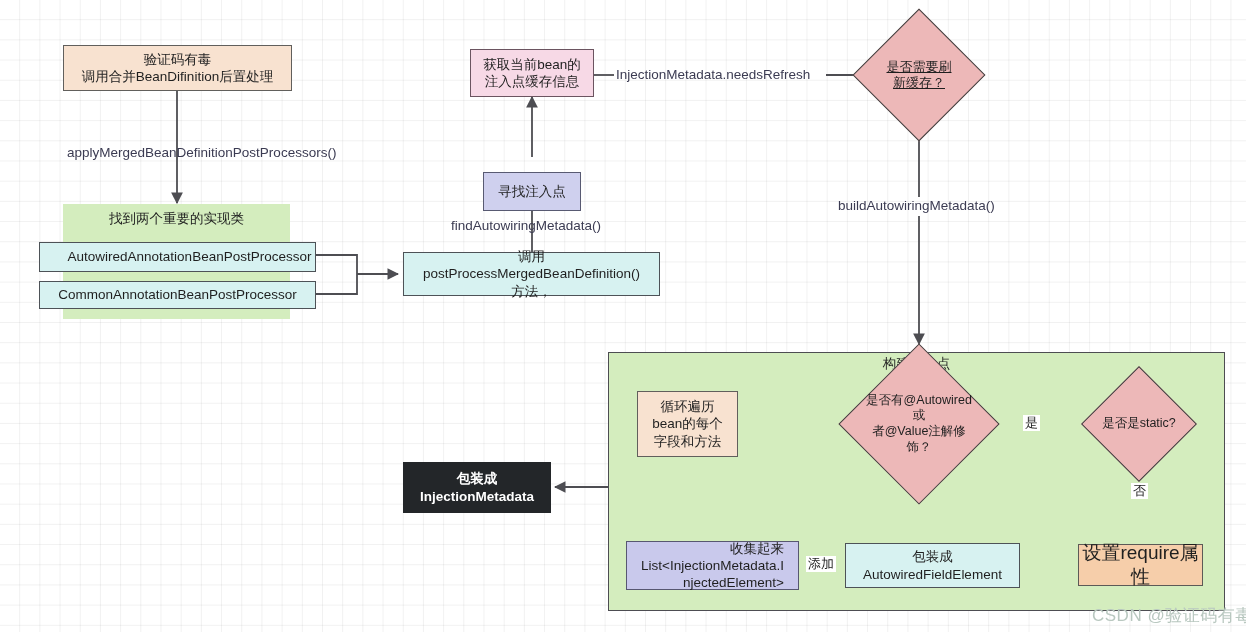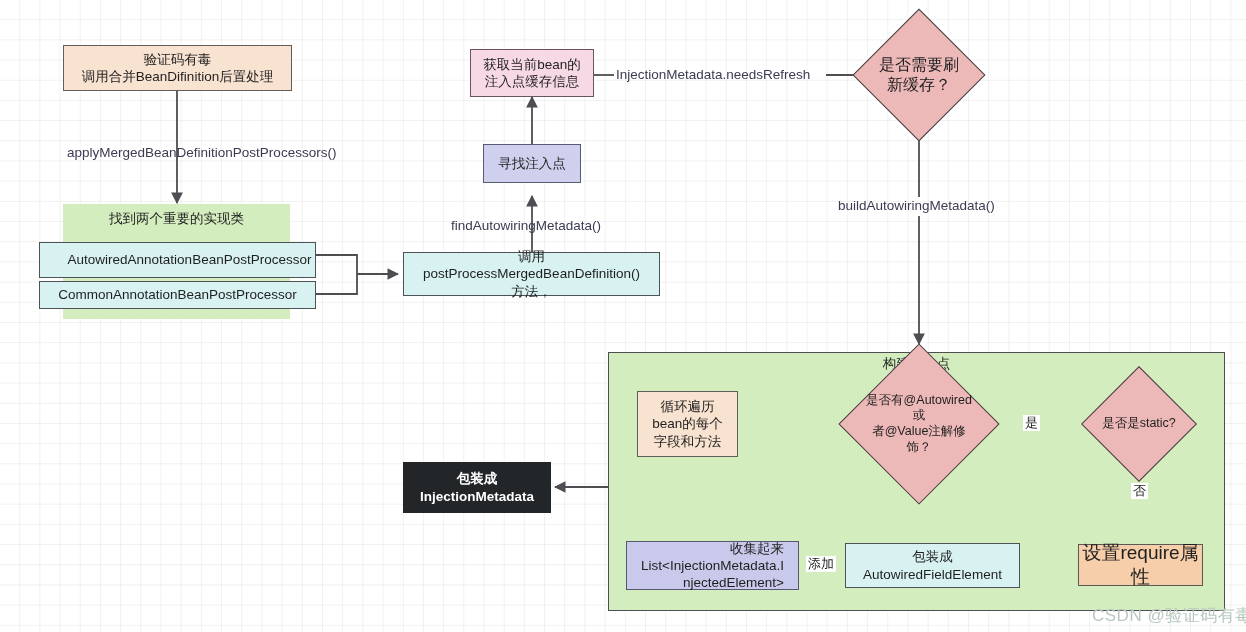--- a/index.html
+++ b/index.html
@@ -135,34 +135,34 @@
       <path d="M 608 487 L 555 487" marker-end="url(#arr)"></path>
     </g>
   </svg>
 
   <div class="group-green" style="left:63px;top:204px;width:227px;height:115px;"></div>
   <div class="group-title" style="left:63px;top:210px;width:227px;font-size:13.5px;">找到两个重要的实现类</div>
 
   <div class="node rect n-orange" style="left:63px;top:45px;width:229px;height:46px;font-size:13.5px;">验证码有毒
 调用合并BeanDifinition后置处理</div>
 
-  <div class="node rect n-cyan" style="left:39px;top:242px;width:277px;height:36px;font-size:13.5px;padding-left:24px;">AutowiredAnnotationBeanPostProcessor</div>
+  <div class="node rect n-cyan" style="left:39px;top:242px;width:277px;height:30px;font-size:13.5px;padding-left:24px;">AutowiredAnnotationBeanPostProcessor</div>
 
   <div class="node rect n-cyan" style="left:39px;top:281px;width:277px;height:28px;font-size:13.5px;">CommonAnnotationBeanPostProcessor</div>
 
   <div class="node rect n-cyan" style="left:403px;top:252px;width:257px;height:44px;font-size:13.5px;">调用
 postProcessMergedBeanDefinition()
 方法，</div>
 
-  <div class="node rect n-purple" style="left:483px;top:144px;width:98px;height:39px;font-size:13.5px;">寻找注入点</div>
+  <div class="node rect n-purple" style="left:483px;top:172px;width:98px;height:39px;font-size:13.5px;">寻找注入点</div>
 
   <div class="node rect n-pink" style="left:470px;top:49px;width:124px;height:48px;font-size:13.5px;">获取当前bean的
 注入点缓存信息</div>
 
-  <div class="diamond" style="left:872px;top:28px;width:94px;height:94px;font-size:16px;">
+  <div class="diamond" style="left:872px;top:28px;width:94px;height:94px;font-size:13px;text-decoration:underline;">
     <span class="dshape"></span>
     <span class="dtext" style="width:104px;">是否需要刷
 新缓存？</span>
   </div>
 
   <div class="group-green bordered" style="left:608px;top:352px;width:617px;height:259px;"></div>
   <div class="group-title" style="left:608px;top:355px;width:617px;font-size:13.5px;">构建注入点</div>
 
   <div class="node rect n-orange" style="left:637px;top:391px;width:101px;height:66px;font-size:13.5px;">循环遍历
 bean的每个

